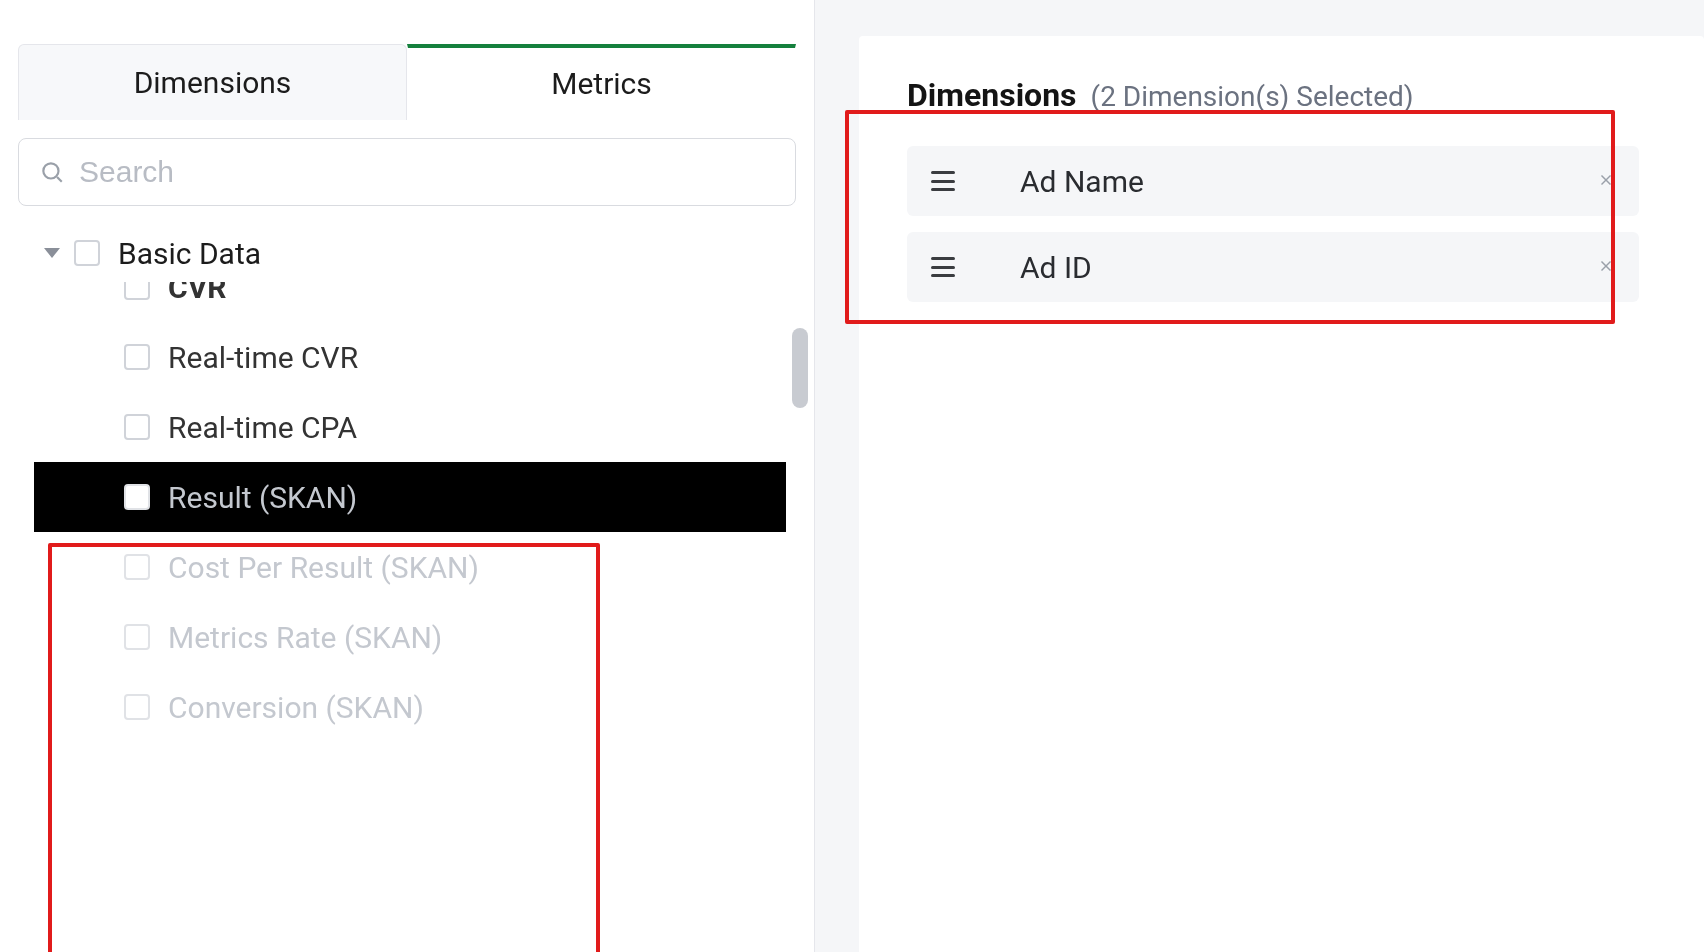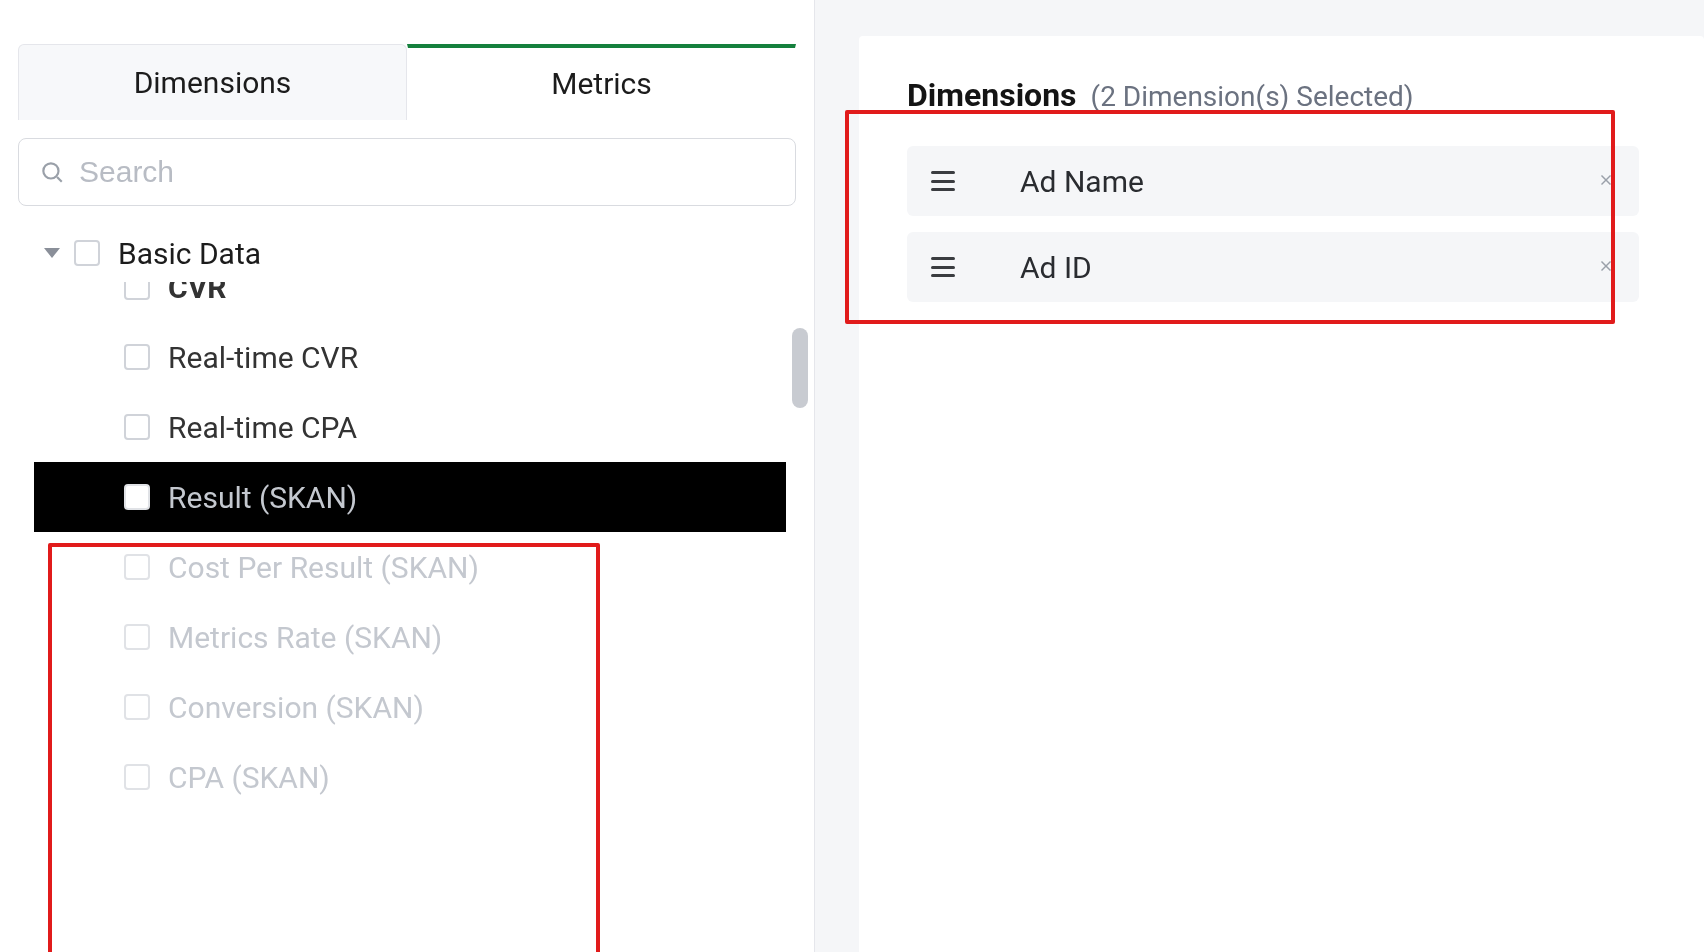--- a/index.html
+++ b/index.html
@@ -301,24 +301,20 @@
               <span class="item-label">Cost Per Result (SKAN)</span>
             </div>
             <div class="item-row disabled">
               <div class="checkbox"></div>
               <span class="item-label">Metrics Rate (SKAN)</span>
             </div>
             <div class="item-row disabled">
               <div class="checkbox"></div>
               <span class="item-label">Conversion (SKAN)</span>
             </div>
-            <div class="item-row disabled">
-              <div class="checkbox"></div>
-              <span class="item-label">CPA (SKAN)</span>
-            </div>
           </div>
       </div>
 
       <div class="scrollbar"></div>
     </div>
 
     <div class="left-highlight-box"></div>
   </div>
 
   <div class="right-panel">

